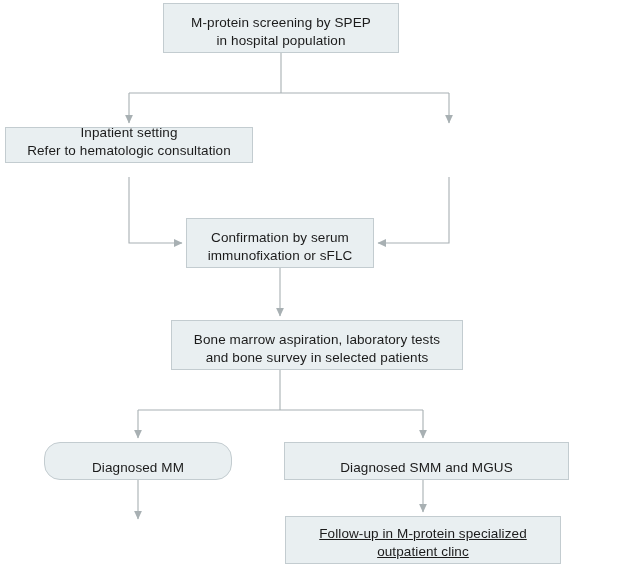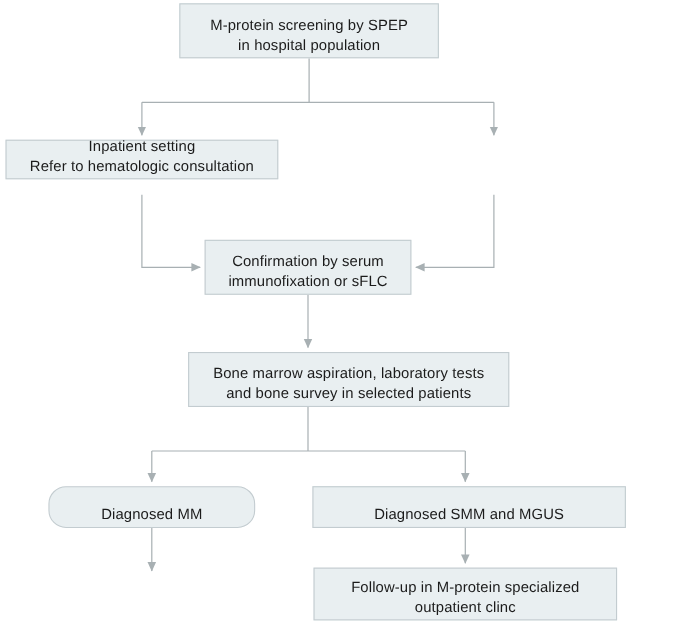--- a/index.html
+++ b/index.html
@@ -106,18 +106,18 @@
 
   <div class="node" style="left:44px; top:442px; width:188px; height:38px;border-radius:16px;">
     <span>Diagnosed MM</span>
   </div>
 
   <div class="node" style="left:284px; top:442px; width:285px; height:38px;">
     <span>Diagnosed SMM and MGUS</span>
   </div>
 
 
-  <div class="node" style="left:285px; top:516px; width:276px; height:48px;">
+  <div class="node" style="left:285px; top:516px; width:276px; height:48px;text-decoration:underline;">
     <span>Follow-up in M-protein specialized
 outpatient clinc</span>
   </div>
 
 </div>
 
 </body></html>

